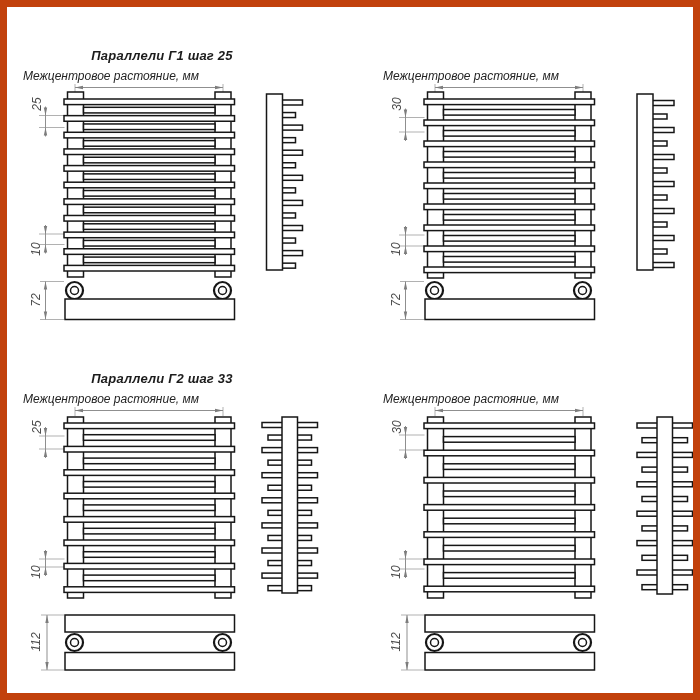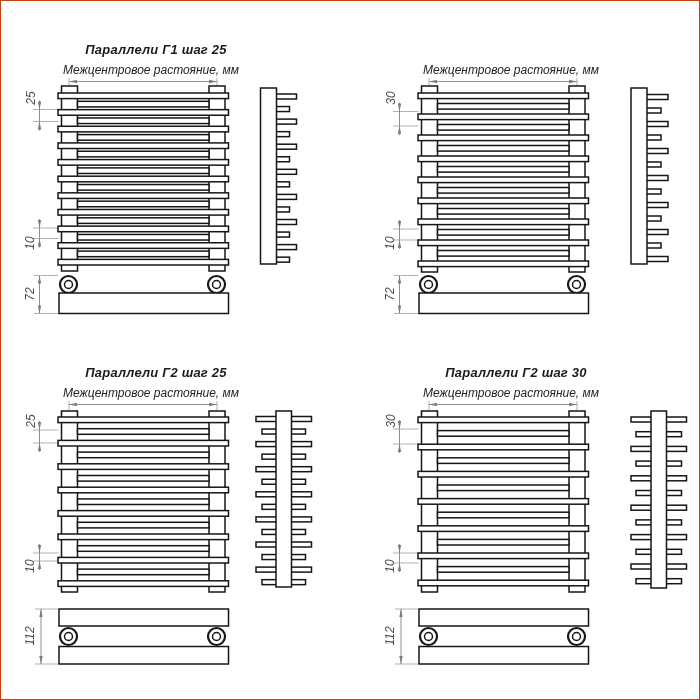--- a/index.html
+++ b/index.html
@@ -1,24 +1,24 @@
 <!DOCTYPE html>
 <html><head>
 <meta charset="utf-8">
 <style>
   html,body{margin:0;padding:0;background:#fff;}
   #canvas{position:relative;width:700px;height:700px;background:#ffffff;
           font-family:"Liberation Sans",sans-serif;box-sizing:border-box;
-          border:1px solid #c2410c;overflow:hidden;}
+          border:7px solid #c2410c;overflow:hidden;}
   .panel{position:absolute;width:340px;height:377px;}
   .p1{left:0;top:0}.p2{left:360px;top:0}.p3{left:0;top:323px}.p4{left:360px;top:323px}
   .art{position:absolute;left:0;top:0;}
   .title{position:absolute;top:41px;left:0;width:310px;text-align:center;
          font-style:italic;font-weight:bold;font-size:13px;color:#1c1c1c;letter-spacing:.2px;}
-  .subtitle{position:absolute;top:62px;left:5px;width:290px;text-align:center;
+  .subtitle{position:absolute;top:62px;left:16px;width:290px;text-align:left;
          font-style:italic;font-size:12px;color:#242424;}
   .dim{position:absolute;width:40px;height:14px;line-height:14px;text-align:center;
        font-style:italic;font-size:12px;color:#4c4c4c;transform:rotate(-90deg);}
   .dim-step{left:10px;top:90px}
   .dim-gap{left:9px;top:235px}
   .dim-depth{left:9px;top:286px}
   .p3 .dim-depth,.p4 .dim-depth{top:305px}
   svg .ink{fill:#ffffff;stroke:#161616;stroke-width:1.5;}
   svg .ring{stroke-width:2.2;}
   svg .ringi{stroke-width:1.5;}
@@ -263,21 +263,21 @@
         </g>
         <g>
           <rect x="58" y="285" width="169.5" height="17" class="ink"></rect>
           <rect x="58" y="322.5" width="169.5" height="17.5" class="ink"></rect>
           <circle cx="67.5" cy="312.5" r="8.5" class="ink ring"></circle>
           <circle cx="67.5" cy="312.5" r="4" class="ink ringi"></circle>
           <circle cx="215.5" cy="312.5" r="8.5" class="ink ring"></circle>
           <circle cx="215.5" cy="312.5" r="4" class="ink ringi"></circle>
         </g>
       </svg>
-    <div class="title">Параллели Г2 шаг 25</div>
+    <div class="title">Параллели Г2 шаг 33</div>
     <div class="subtitle">Межцентровое растояние, мм</div>
     <div class="dim dim-step">25</div>
     <div class="dim dim-gap">10</div>
     <div class="dim dim-depth">112</div>
   </section>
 
   <section class="panel p4">
     <svg class="art" width="340" height="377" viewBox="0 0 340 377">
         <g>
           <line x1="68" y1="77" x2="68" y2="86" class="xl"></line>
@@ -347,20 +347,19 @@
         </g>
         <g>
           <rect x="58" y="285" width="169.5" height="17" class="ink"></rect>
           <rect x="58" y="322.5" width="169.5" height="17.5" class="ink"></rect>
           <circle cx="67.5" cy="312.5" r="8.5" class="ink ring"></circle>
           <circle cx="67.5" cy="312.5" r="4" class="ink ringi"></circle>
           <circle cx="215.5" cy="312.5" r="8.5" class="ink ring"></circle>
           <circle cx="215.5" cy="312.5" r="4" class="ink ringi"></circle>
         </g>
       </svg>
-    <div class="title">Параллели Г2 шаг 30</div>
     <div class="subtitle">Межцентровое растояние, мм</div>
     <div class="dim dim-step">30</div>
     <div class="dim dim-gap">10</div>
     <div class="dim dim-depth">112</div>
   </section>
 
 </div>
 
 </body></html>

